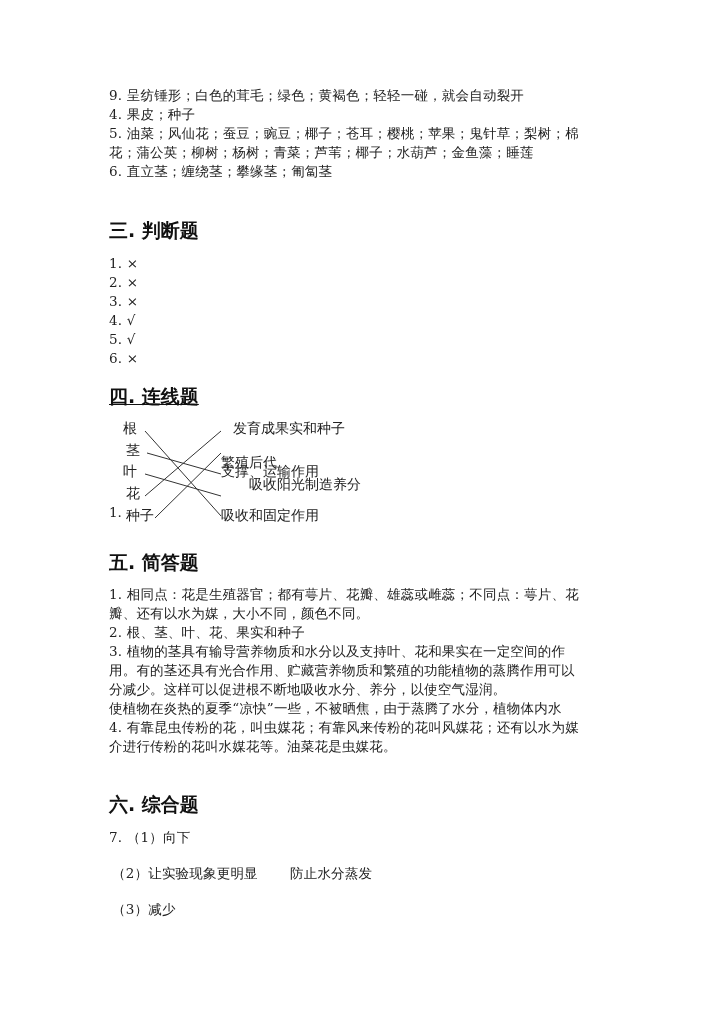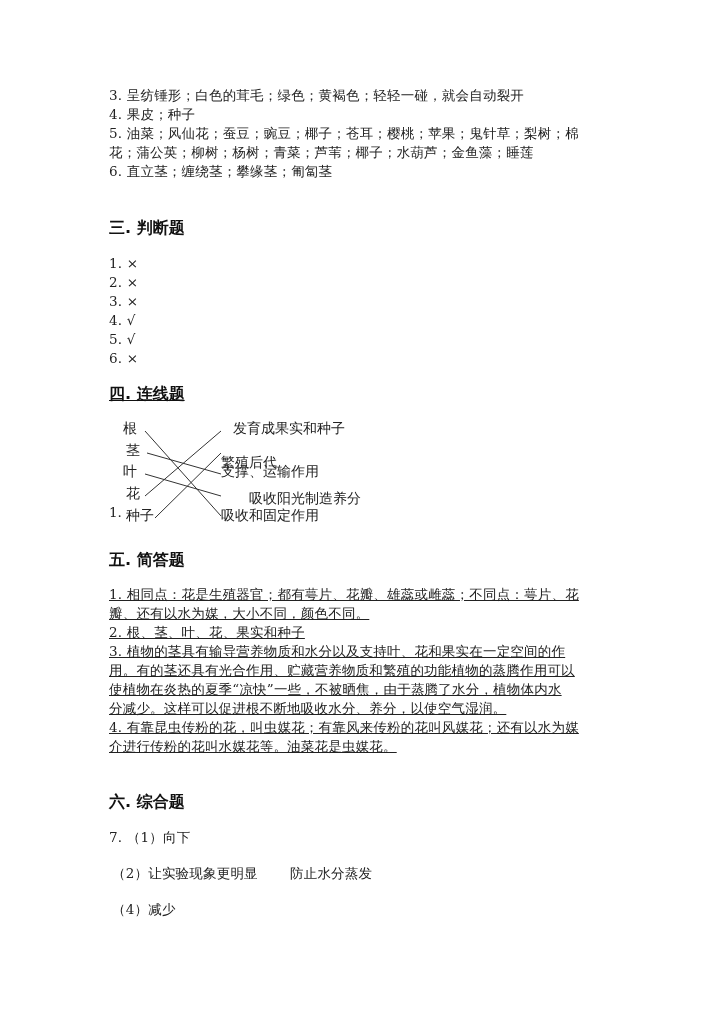--- a/index.html
+++ b/index.html
@@ -3,31 +3,31 @@
 <meta charset="utf-8">
 <style>
   html, body { margin: 0; padding: 0; background: #ffffff; }
   body {
     width: 720px; height: 1018px; position: relative; overflow: hidden;
     font-family: "DejaVu Serif", "Liberation Serif", serif;
     color: #222;
   }
   .page { position: absolute; left: 109px; top: 86px; width: 510px; }
   .line { font-size: 13.5px; line-height: 19px; height: 19px; white-space: nowrap; letter-spacing: 0.2px; }
-  .heading { font-family: "DejaVu Sans", "Liberation Sans", sans-serif; font-weight: bold; font-size: 16px; position: absolute; left: 109px; color: #111; }
+  .heading { font-family: "DejaVu Sans", "Liberation Sans", sans-serif; font-weight: bold; font-size: 19px; position: absolute; left: 109px; color: #111; }
   .abs { position: absolute; left: 109px; }
   .diagram { position: absolute; left: 109px; top: 418px; width: 240px; height: 118px; }
   .diagram svg { position: absolute; left: 0; top: 0; }
   .dlabel { position: absolute; font-family: "DejaVu Sans", "Liberation Sans", sans-serif; font-size: 14px; color: #222; white-space: nowrap; }
 </style>
 </head>
 <body>
 
 <div class="page">
-  <div class="line">3. 呈纺锤形；白色的茸毛；绿色；黄褐色；轻轻一碰，就会自动裂开</div>
+  <div class="line">9. 呈纺锤形；白色的茸毛；绿色；黄褐色；轻轻一碰，就会自动裂开</div>
   <div class="line">4. 果皮；种子</div>
   <div class="line">5. 油菜；风仙花；蚕豆；豌豆；椰子；苍耳；樱桃；苹果；鬼针草；梨树；棉</div>
   <div class="line">花；蒲公英；柳树；杨树；青菜；芦苇；椰子；水葫芦；金鱼藻；睡莲</div>
   <div class="line">6. 直立茎；缠绕茎；攀缘茎；匍匐茎</div>
 </div>
 
 <div class="heading" style="top:218px;">三. 判断题</div>
 <div class="abs" style="top:254px;">
   <div class="line">1. ×</div>
   <div class="line">2. ×</div>
@@ -53,34 +53,34 @@
   </svg>
   <div class="dlabel" style="left:-109px;left:0;top:86px;font-family:'DejaVu Serif',serif;font-size:13.5px;">1.</div>
   <div class="dlabel" style="left:14px;top:2px;">根</div>
   <div class="dlabel" style="left:17px;top:24px;">茎</div>
   <div class="dlabel" style="left:14px;top:45px;">叶</div>
   <div class="dlabel" style="left:17px;top:67px;">花</div>
   <div class="dlabel" style="left:17px;top:89px;">种子</div>
   <div class="dlabel" style="left:124px;top:2px;">发育成果实和种子</div>
   <div class="dlabel" style="left:112px;top:36px;">繁殖后代</div>
   <div class="dlabel" style="left:112px;top:45px;">支撑、运输作用</div>
-  <div class="dlabel" style="left:112px;top:72px;padding-left:28px;">吸收阳光制造养分</div>
+  <div class="dlabel" style="left:112px;top:58px;padding-left:28px;">吸收阳光制造养分</div>
   <div class="dlabel" style="left:112px;top:89px;">吸收和固定作用</div>
 </div>
 
 <div class="heading" style="top:550px;">五. 简答题</div>
-<div class="abs" style="top:585px;text-decoration:underline;">
+<div class="abs" style="top:585px;">
   <div class="line">1. 相同点：花是生殖器官；都有萼片、花瓣、雄蕊或雌蕊；不同点：萼片、花</div>
   <div class="line">瓣、还有以水为媒，大小不同，颜色不同。</div>
   <div class="line">2. 根、茎、叶、花、果实和种子</div>
   <div class="line">3. 植物的茎具有输导营养物质和水分以及支持叶、花和果实在一定空间的作</div>
   <div class="line">用。有的茎还具有光合作用、贮藏营养物质和繁殖的功能植物的蒸腾作用可以</div>
+  <div class="line">分减少。这样可以促进根不断地吸收水分、养分，以使空气湿润。</div>
   <div class="line">使植物在炎热的夏季“凉快”一些，不被晒焦，由于蒸腾了水分，植物体内水</div>
-  <div class="line">分减少。这样可以促进根不断地吸收水分、养分，以使空气湿润。</div>
   <div class="line">4. 有靠昆虫传粉的花，叫虫媒花；有靠风来传粉的花叫风媒花；还有以水为媒</div>
   <div class="line">介进行传粉的花叫水媒花等。油菜花是虫媒花。</div>
 </div>
 
 <div class="heading" style="top:792px;">六. 综合题</div>
 <div class="abs line" style="top:828px;">7. （1）向下</div>
 <div class="abs line" style="top:864px;left:112px;">（2）让实验现象更明显</div>
 <div class="abs line" style="top:864px;left:284px;padding-left:6px;">防止水分蒸发</div>
-<div class="abs line" style="top:900px;left:112px;">（4）减少</div>
+<div class="abs line" style="top:900px;left:112px;">（3）减少</div>
 
 </body></html>

